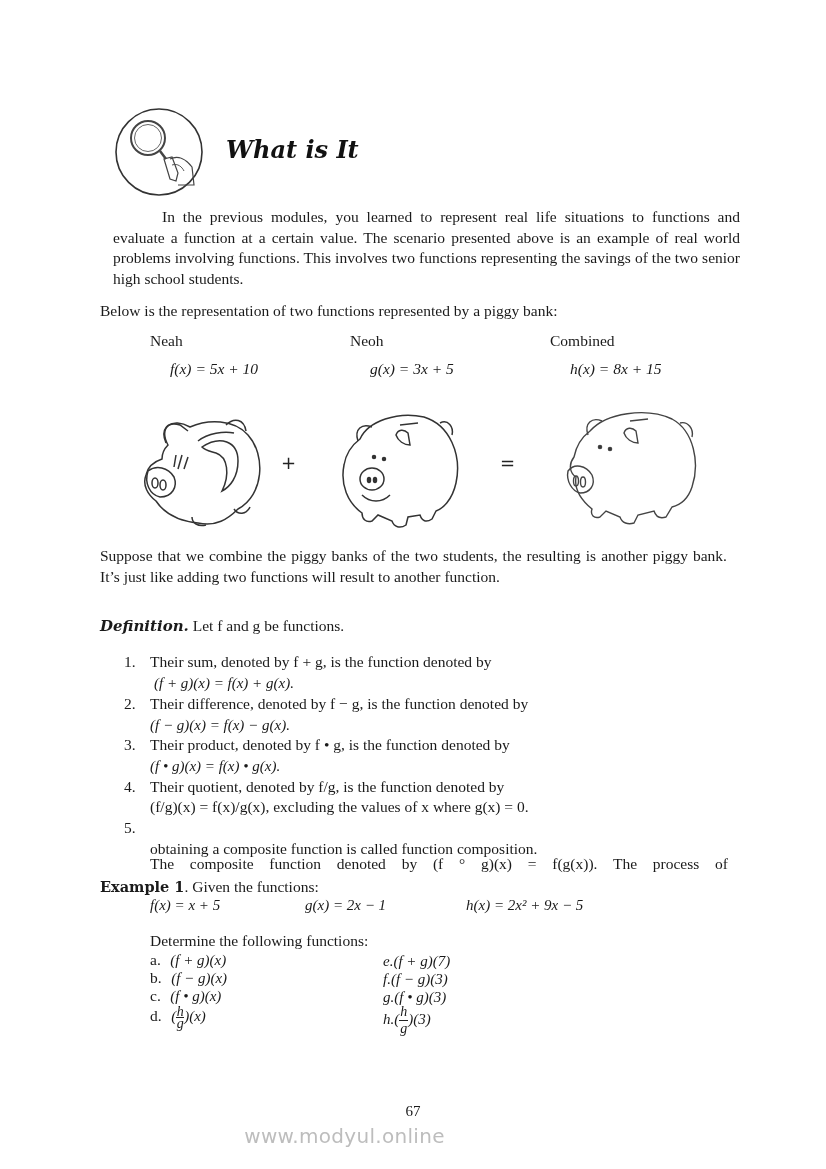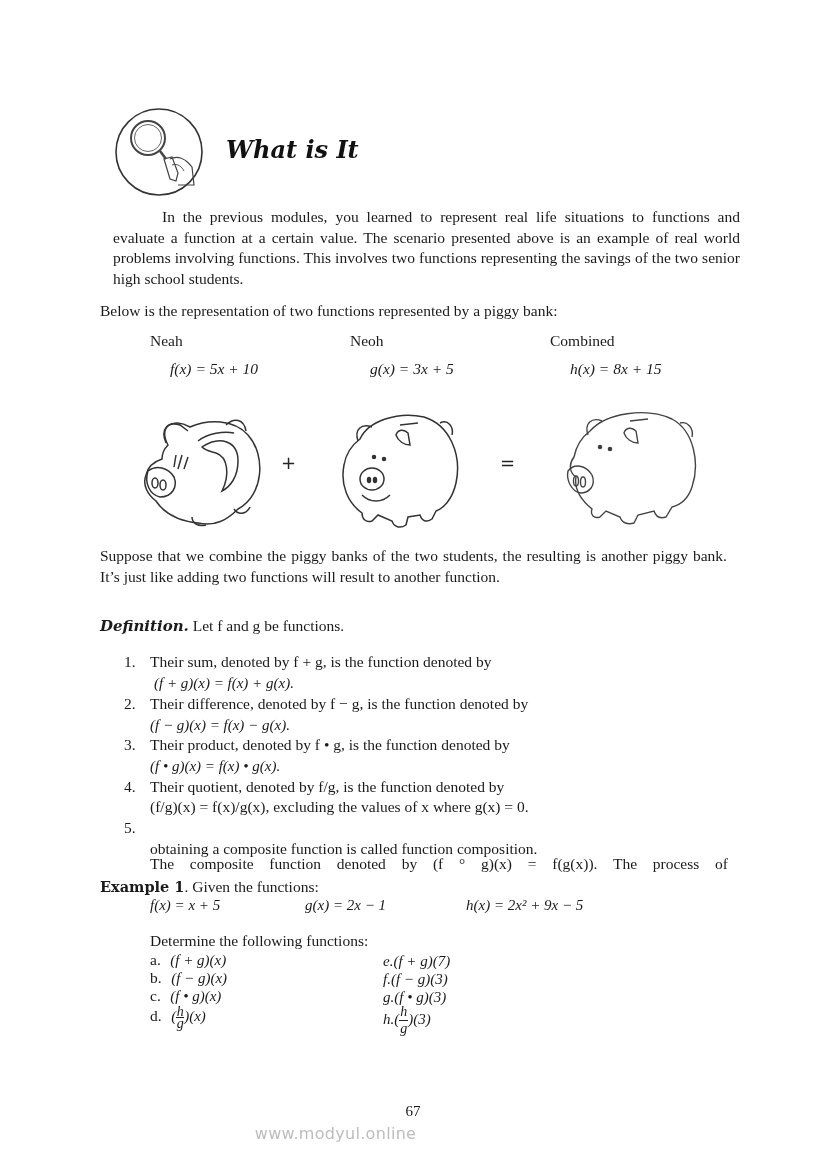--- a/index.html
+++ b/index.html
@@ -37,21 +37,21 @@
   .given { top: 897px; }
 
   #determine { left: 150px; top: 931px; }
   .q { position: absolute; font-size: 15px; line-height: 18px; }
   .frac { display: inline-block; vertical-align: middle; text-align: center; font-size: 14px; line-height: 9px; }
   .frac .bar { display: block; border-top: 1px solid #222; width: 8px; margin: 1px auto; }
   .frac2 { display: inline-block; vertical-align: middle; text-align: center; font-size: 14px; line-height: 14px; }
   .frac2 .bar { display: block; border-top: 1px solid #222; width: 9px; margin: 1px auto; }
 
   #page-number { left: 0; width: 826px; top: 1101px; text-align: center; font-size: 15px; }
-  #watermark { left: 0; width: 671px; top: 1124px; text-align: center; font-family: "DejaVu Sans", sans-serif; font-size: 16px; color: #bdbdbd; letter-spacing: 0.3px; }
+  #watermark { left: 9px; width: 671px; top: 1124px; text-align: center; font-family: "DejaVu Sans", sans-serif; font-size: 20px; color: #bdbdbd; letter-spacing: 0.3px; }
 </style>
 </head>
 <body>
 
 <div id="header-icon" class="abs">
   <svg width="94" height="90" viewBox="0 0 94 90">
     <circle cx="47" cy="45" r="43" fill="none" stroke="#333" stroke-width="1.6"></circle>
     <circle cx="36" cy="31" r="17" fill="none" stroke="#444" stroke-width="2"></circle>
     <circle cx="36" cy="31" r="13.5" fill="none" stroke="#666" stroke-width="1"></circle>
     <line x1="48" y1="44" x2="54" y2="52" stroke="#444" stroke-width="2.5"></line>

